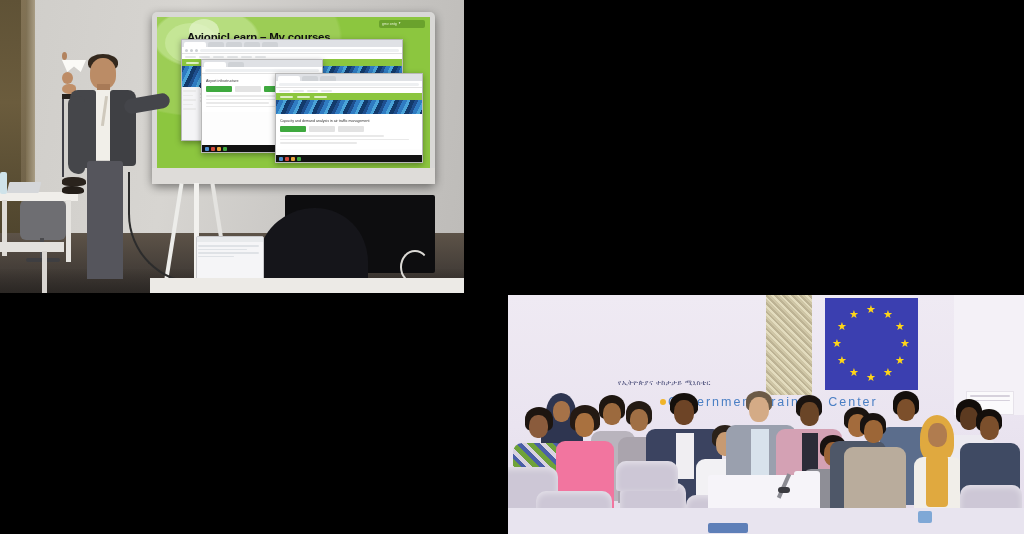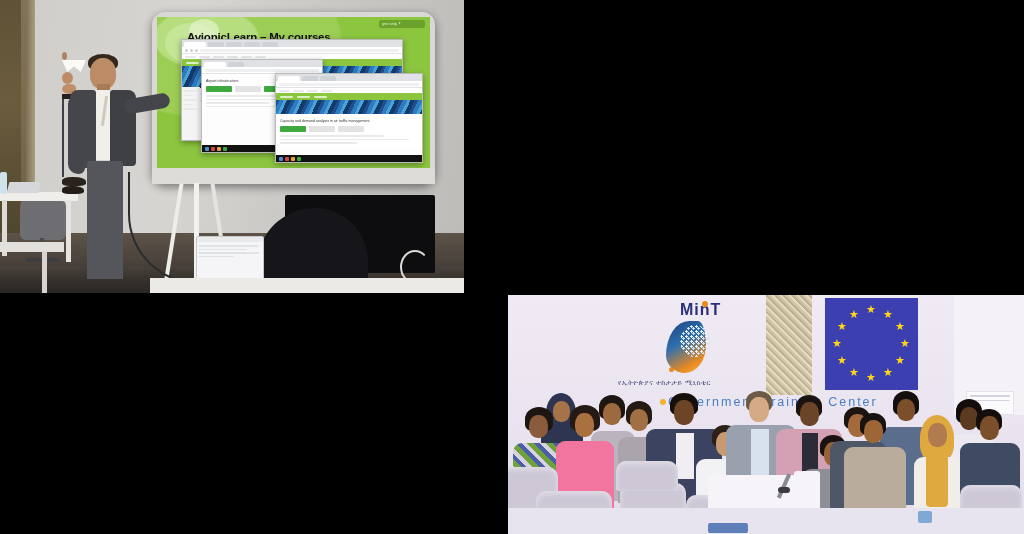--- a/index.html
+++ b/index.html
@@ -17,21 +17,21 @@
      background:linear-gradient(180deg,#8a7a5c,#6d6048);opacity:.8;}
   .p1-pillar-edge{position:absolute;left:26px;top:0;width:9px;height:293px;
      background:linear-gradient(90deg,#7d6f52,#a99d85);}
   .p1-floor{position:absolute;left:0;bottom:0;width:464px;height:60px;
      background:linear-gradient(180deg,#5d5348 0%,#47403a 55%,#3a3531 100%);}
   .p1-floor2{position:absolute;left:0;bottom:0;width:464px;height:24px;
      background:linear-gradient(180deg,#40393340,#2b2724);}
 
   
   .tv{position:absolute;left:152px;top:12px;width:283px;height:172px;
-      background:#d9d8d6;border-radius:13px;
+      background:#d9d8d6;border-radius:5px;
       box-shadow:0 3px 10px rgba(0,0,0,.45);padding:4px;box-sizing:border-box;}
   .tv-inner{position:absolute;left:5px;top:5px;right:5px;bottom:16px;
       background:#8cc63f;overflow:hidden;}
   .tv-bezel-bot{position:absolute;left:0;right:0;bottom:0;height:16px;background:#dedcd9;}
   .slide{position:absolute;inset:0;
       background:radial-gradient(ellipse at 18% 14%,#b6dd7e 0 16%,#9ccd55 17% 42%,#8cc63f 43% 100%);}
   .slide-blob{position:absolute;left:8px;top:6px;width:52px;height:40px;border-radius:50%;
       background:#c8e79a;opacity:.85;}
   .slide-blob2{position:absolute;left:32px;top:2px;width:30px;height:24px;border-radius:50%;
       background:#e4f3cc;opacity:.7;}
@@ -365,27 +365,20 @@
 
   <div class="photo2">
     <div class="p2-wall"></div>
     <div class="p2-wallpanel"></div>
     <div class="p2-right-panel"></div>
     <div class="p2-note">
       <div class="line"></div>
       <div class="line"></div>
     </div>
 
-    <div class="mint">
-      <div class="mint-word">MinT</div>
-      <div class="mint-dot"></div>
-      <div class="mint-flame"></div>
-      <div class="mint-dots"></div>
-      <div class="mint-dot2"></div>
-    </div>
     <div class="amharic">የኢትዮጵያና ተከታታይ ሚኒስቴር</div>
     <div class="gtc-dot"></div>
     <div class="gtc">Government Training Center</div>
 
     <div class="euflag">
       <span class="eustar" style="left:41px;top:6px;">★</span>
       <span class="eustar" style="left:58px;top:11px;">★</span>
       <span class="eustar" style="left:70px;top:23px;">★</span>
       <span class="eustar" style="left:75px;top:40px;">★</span>
       <span class="eustar" style="left:70px;top:57px;">★</span>

